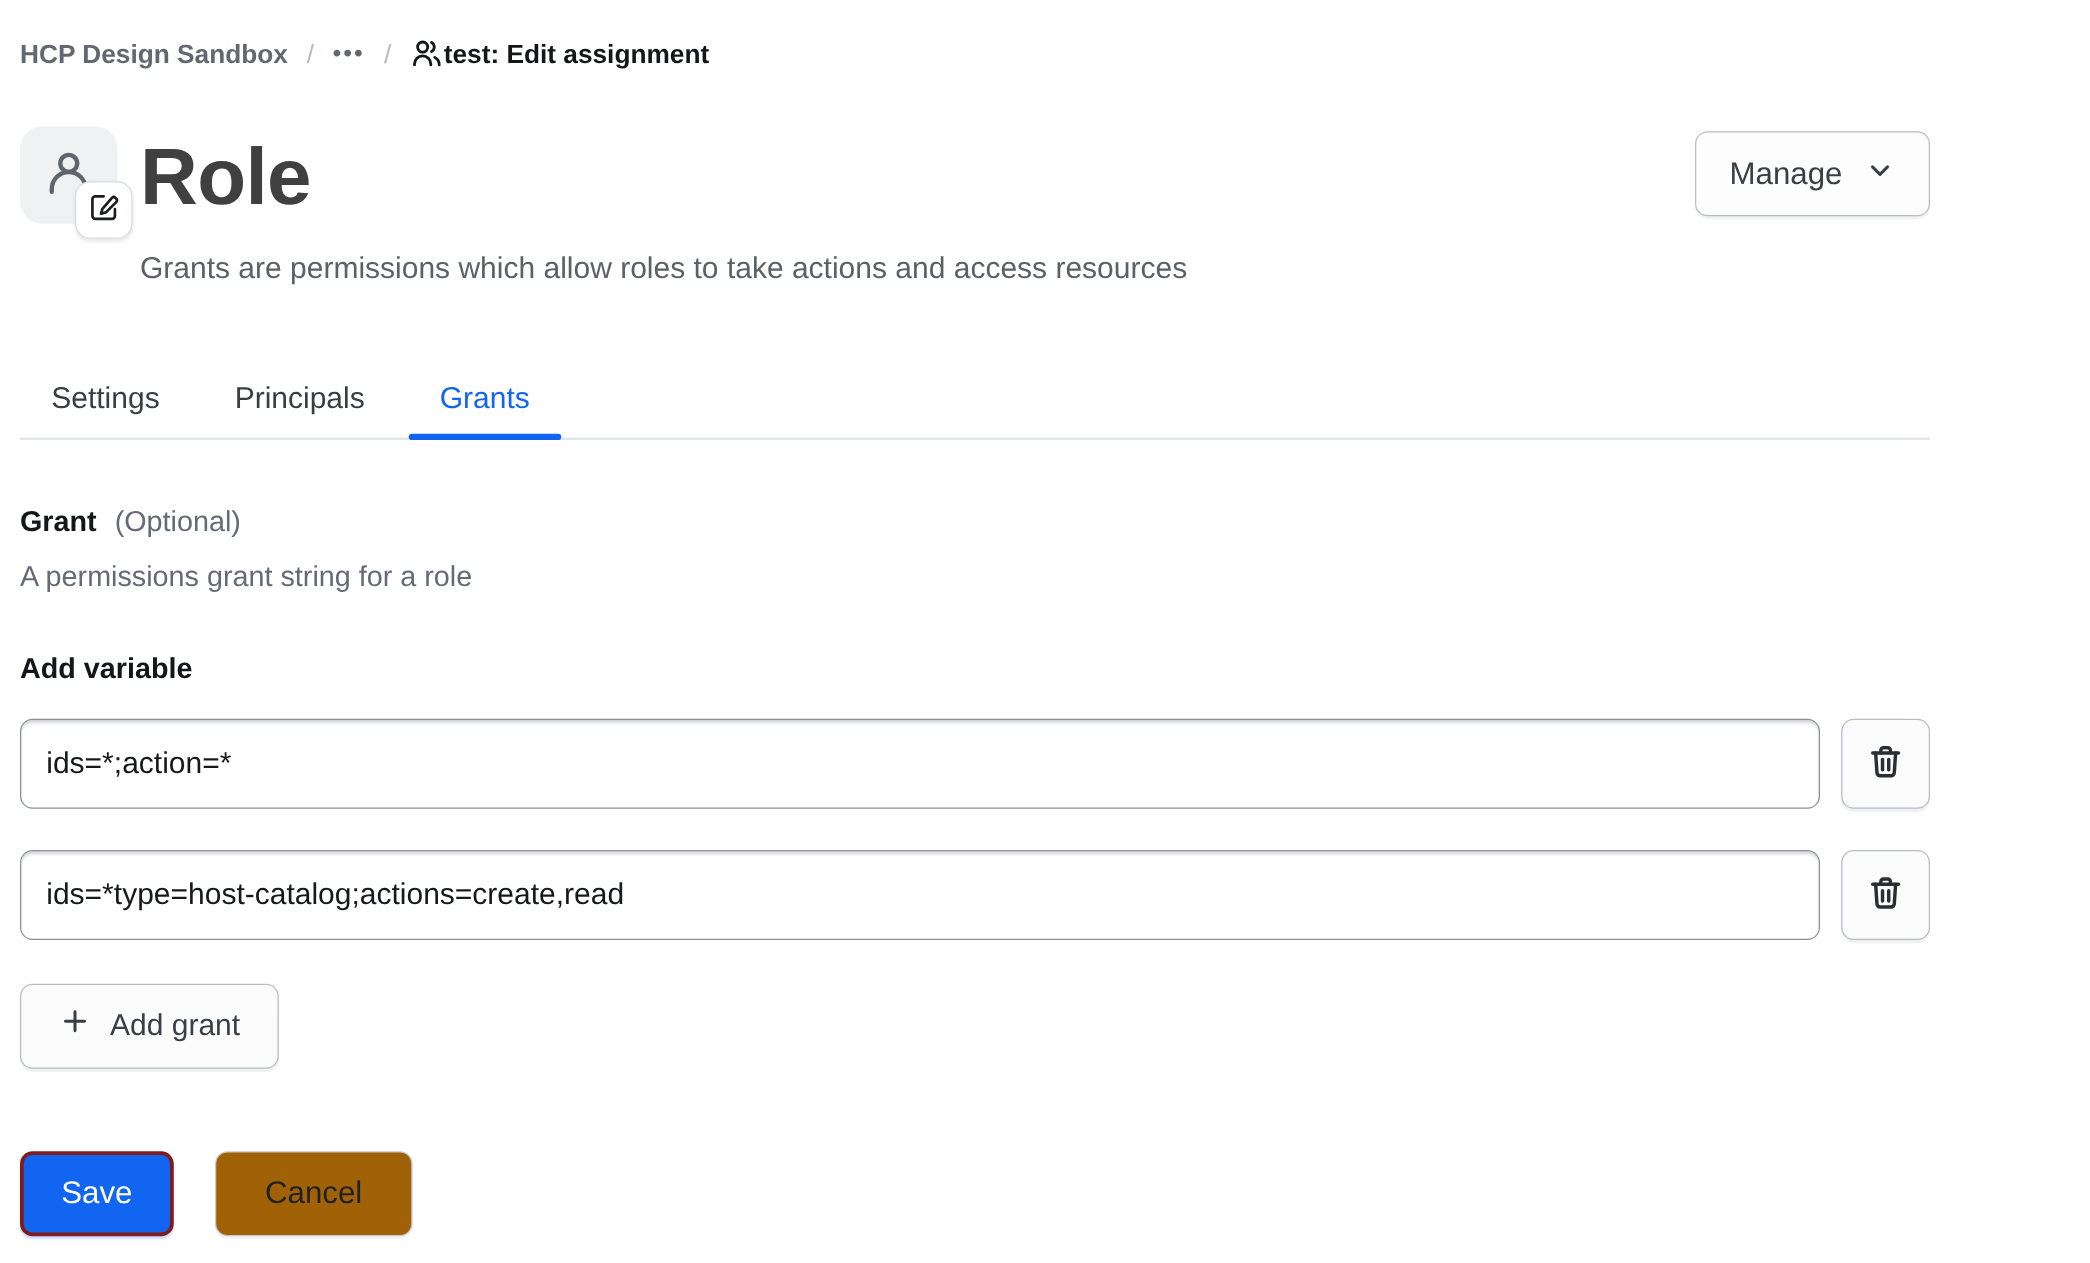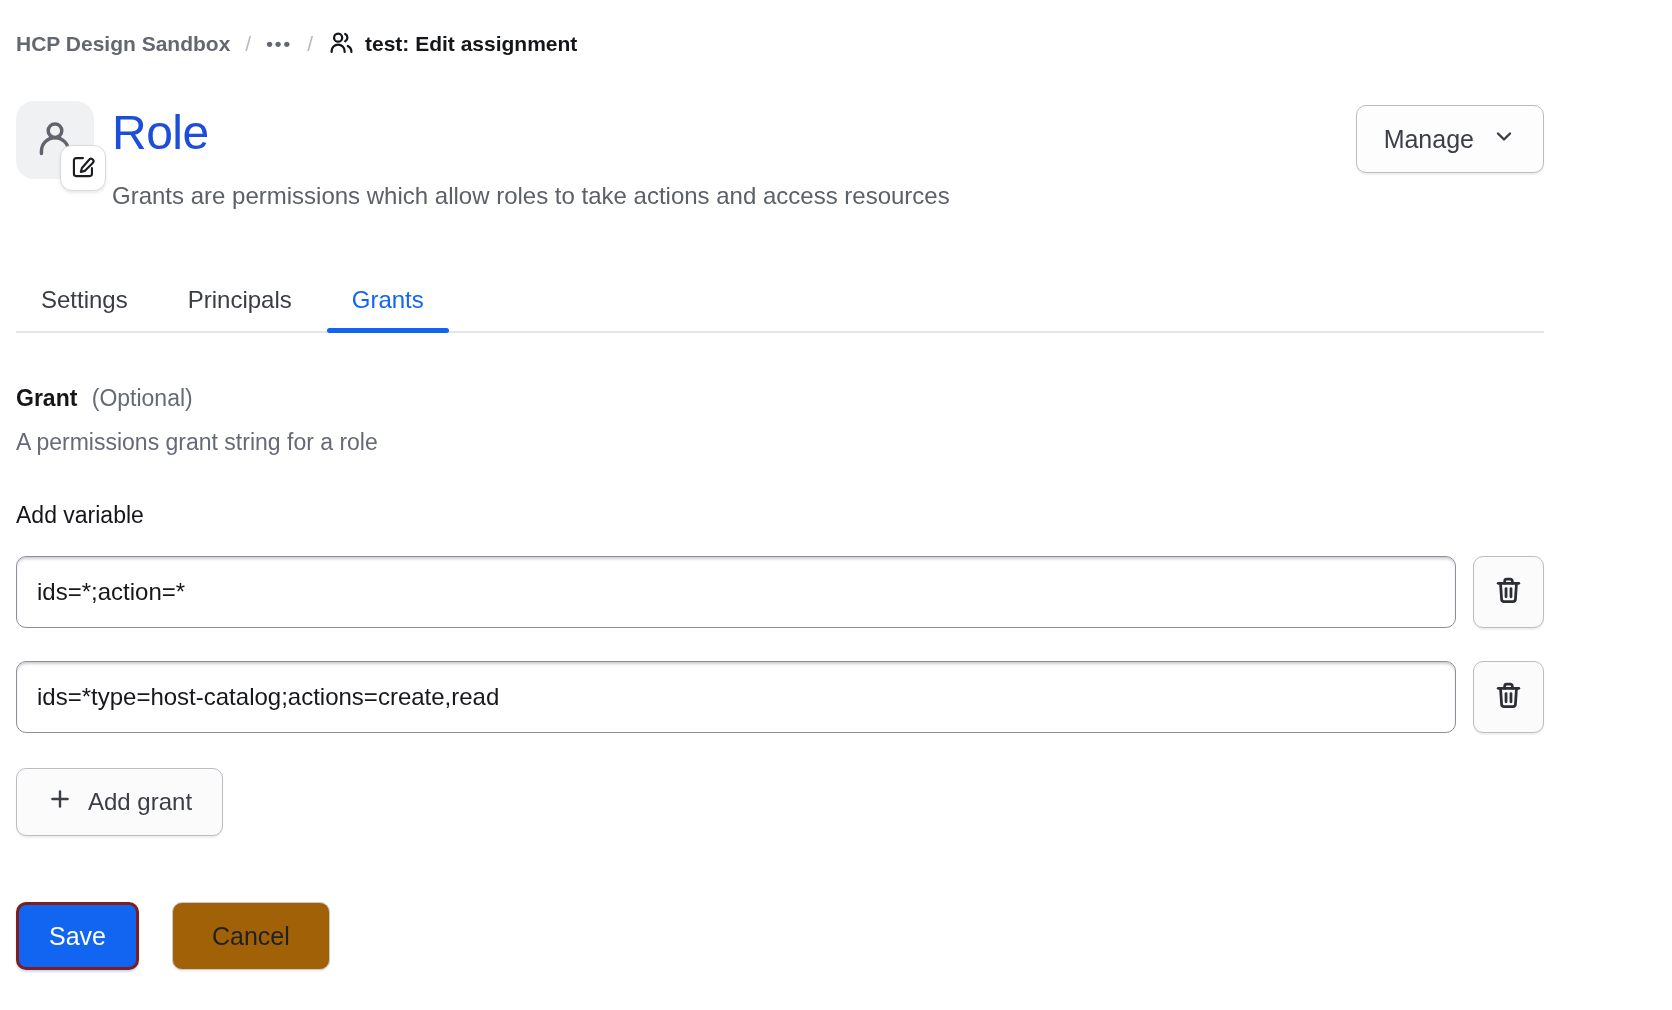--- a/index.html
+++ b/index.html
@@ -8,55 +8,55 @@
     position:relative; width:1672px; height:1010px; background:#ffffff;
     font-family:"Liberation Sans", sans-serif; color:#141619; overflow:hidden;
   }
   .content { position:absolute; left:16px; top:0; width:1528px; }
 
   
   .breadcrumb { margin-top:30px; display:flex; align-items:center; gap:15px; font-size:21px; }
   .crumb-link { color:#63676f; font-weight:700; cursor:pointer; }
   .crumb-sep { color:#b7bac0; font-weight:400; }
   .crumb-dots { color:#63676f; letter-spacing:2px; font-weight:700; cursor:pointer; font-size:19px; }
-  .crumb-current { display:flex; align-items:center; gap:10px; color:#141619; font-weight:700; }
+  .crumb-current { display:flex; align-items:center; color:#141619; font-weight:700; }
   .crumb-current svg { display:block; }
 
   
   .header { margin-top:44px; display:flex; align-items:flex-start; }
   .avatar-wrap { position:relative; width:78px; height:78px; flex:none; }
   .avatar { width:78px; height:78px; background:#f0f1f3; border-radius:18px;
     display:flex; align-items:center; justify-content:center; }
   .edit-badge { position:absolute; right:-12px; bottom:-12px; width:46px; height:46px;
     background:#ffffff; border:1px solid #d9dbdf; border-radius:12px;
     display:flex; align-items:center; justify-content:center;
     box-shadow:0 2px 3px rgba(40,42,48,0.10); cursor:pointer; }
   .title-block { margin-left:18px; flex:1; min-width:0; }
-  .page-title { font-size:48px; font-weight:400; color:#1d4ed8; line-height:1.15; margin-top:4px; letter-spacing:-0.5px; }
+  .page-title { font-size:64px; font-weight:700; color:#404040; line-height:1.15; margin-top:4px; letter-spacing:-0.5px; }
   .page-subtitle { margin-top:22px; font-size:24px; color:#5c6067; }
   .manage-btn { margin-left:auto; margin-top:4px; flex:none; height:68px; padding:0 27px;
     display:flex; align-items:center; gap:18px; background:#fdfdfe;
     border:1px solid #b9bcc3; border-radius:10px; font-size:25px; font-weight:500;
     color:#3b3e45; cursor:pointer; box-shadow:0 2px 1px rgba(56,59,66,0.08);
     font-family:"Liberation Sans", sans-serif; }
 
   
   .tabs { margin-top:62px; display:flex; gap:10px; border-bottom:2px solid #e4e5e9; }
   .tab { position:relative; padding:14px 25px 17px; font-size:24px; color:#3a3d44;
     cursor:pointer; background:none; border:none; font-family:"Liberation Sans", sans-serif; }
   .tab.active { color:#1265f0; }
   .tab.active::after { content:""; position:absolute; left:0; right:0; bottom:-2px;
     height:5px; background:#1265f0; border-radius:3px; }
 
   
   .grant-label-row { margin-top:52px; font-size:23px; }
   .grant-label { font-weight:700; color:#141619; }
   .grant-optional { color:#656a76; margin-left:8px; }
   .grant-help { margin-top:17px; font-size:23px; color:#656a76; }
-  .add-variable { margin-top:46px; font-size:23px; font-weight:400; color:#141619; }
+  .add-variable { margin-top:46px; font-size:23px; font-weight:700; color:#141619; }
 
   .grant-row { display:flex; gap:17px; }
   .grant-row.first { margin-top:27px; }
   .grant-row.next { margin-top:33px; }
   .grant-input { flex:1; height:72px; border:1px solid #8b8f99; border-radius:10px;
     padding:0 20px; font-size:24px; color:#17181c; background:#ffffff;
     box-shadow: inset 0 3px 3px -1px rgba(74,79,88,0.28);
     font-family:"Liberation Sans", sans-serif; outline:none; }
   .trash-btn { flex:none; width:71px; height:72px; border:1px solid #b9bcc3;
     border-radius:10px; background:#fbfbfc; display:flex; align-items:center;

